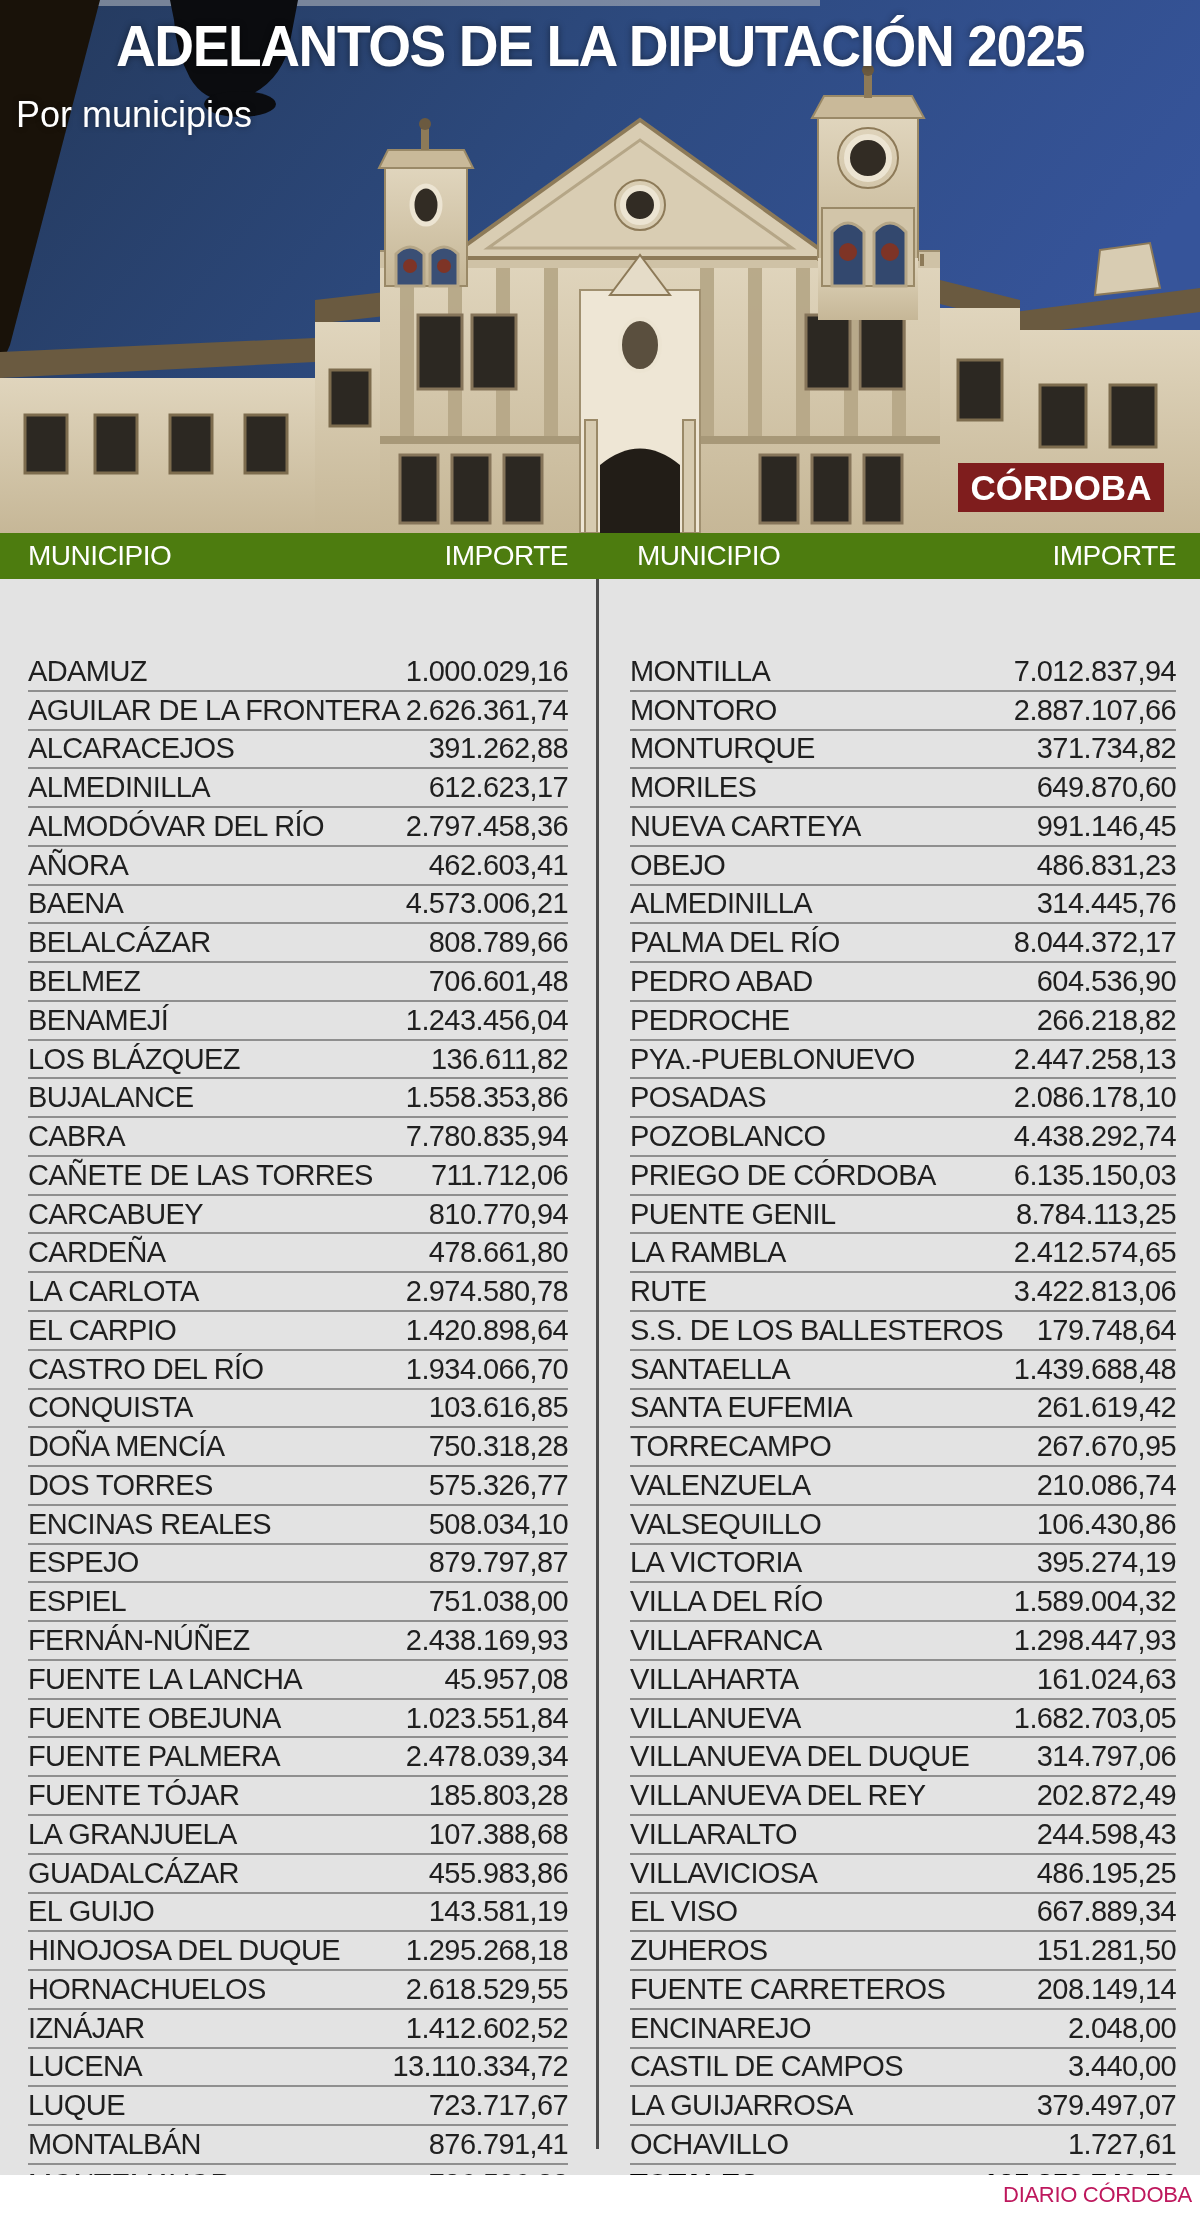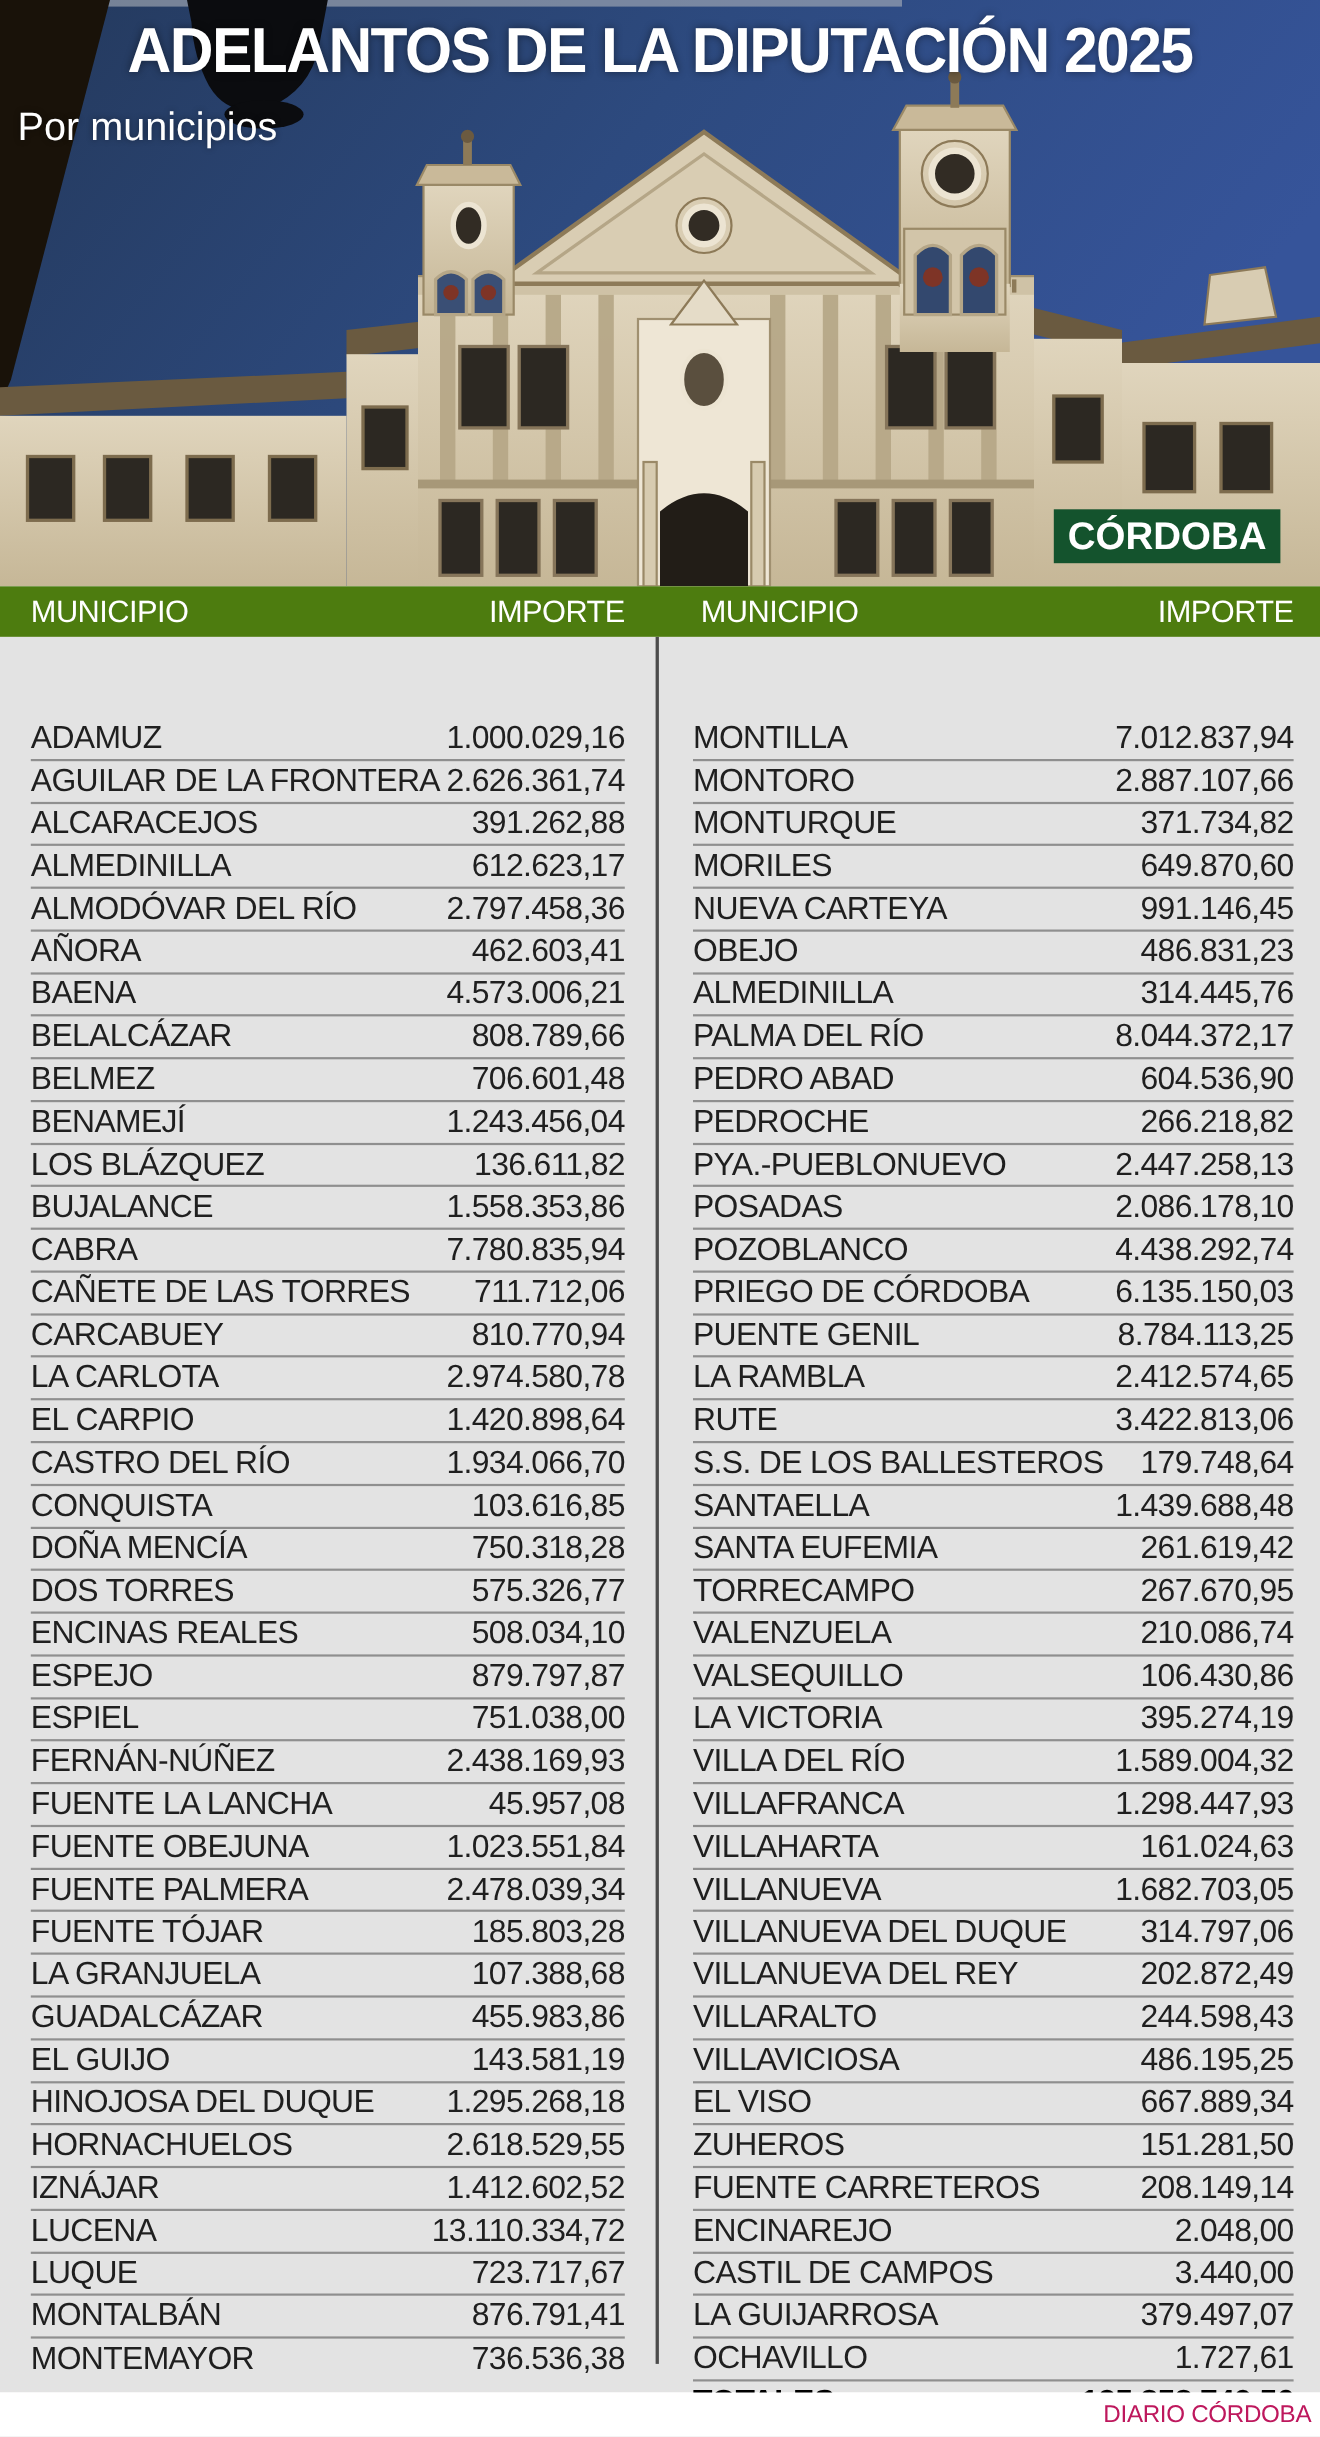--- a/index.html
+++ b/index.html
@@ -18,21 +18,21 @@
     text-shadow:0 0 8px rgba(0,0,0,0.45);
     white-space:nowrap;
   }
   .subtitle{
     position:absolute;top:94px;left:16px;width:1200px;text-align:left;
     color:#ffffff;font-size:36px;line-height:42px;font-weight:normal;
     text-shadow:0 0 6px rgba(0,0,0,0.4);
   }
   .badge{
     position:absolute;top:463px;left:958px;width:206px;height:49px;
-    background:#14532d;color:#ffffff;font-weight:bold;font-size:35px;
+    background:#7f1d1d;color:#ffffff;font-weight:bold;font-size:35px;
     display:flex;align-items:center;justify-content:center;
     letter-spacing:0px;transform-origin:center;
   }
   
   .colheader{
     position:absolute;top:533px;left:0;width:1200px;height:46px;background:#4d7c0f;
     color:#ffffff;font-size:28px;letter-spacing:-0.5px;
   }
   .colheader span{position:absolute;top:0;line-height:46px;white-space:nowrap;}
   .ch-mun-left{left:28px;}
@@ -260,20 +260,24 @@
     </div>
     <div class="row">
       <span>CAÑETE DE LAS TORRES</span>
       <span>711.712,06</span>
     </div>
     <div class="row">
       <span>CARCABUEY</span>
       <span>810.770,94</span>
     </div>
     <div class="row">
+      <span>CARDEÑA</span>
+      <span>478.661,80</span>
+    </div>
+    <div class="row">
       <span>LA CARLOTA</span>
       <span>2.974.580,78</span>
     </div>
     <div class="row">
       <span>EL CARPIO</span>
       <span>1.420.898,64</span>
     </div>
     <div class="row">
       <span>CASTRO DEL RÍO</span>
       <span>1.934.066,70</span>

